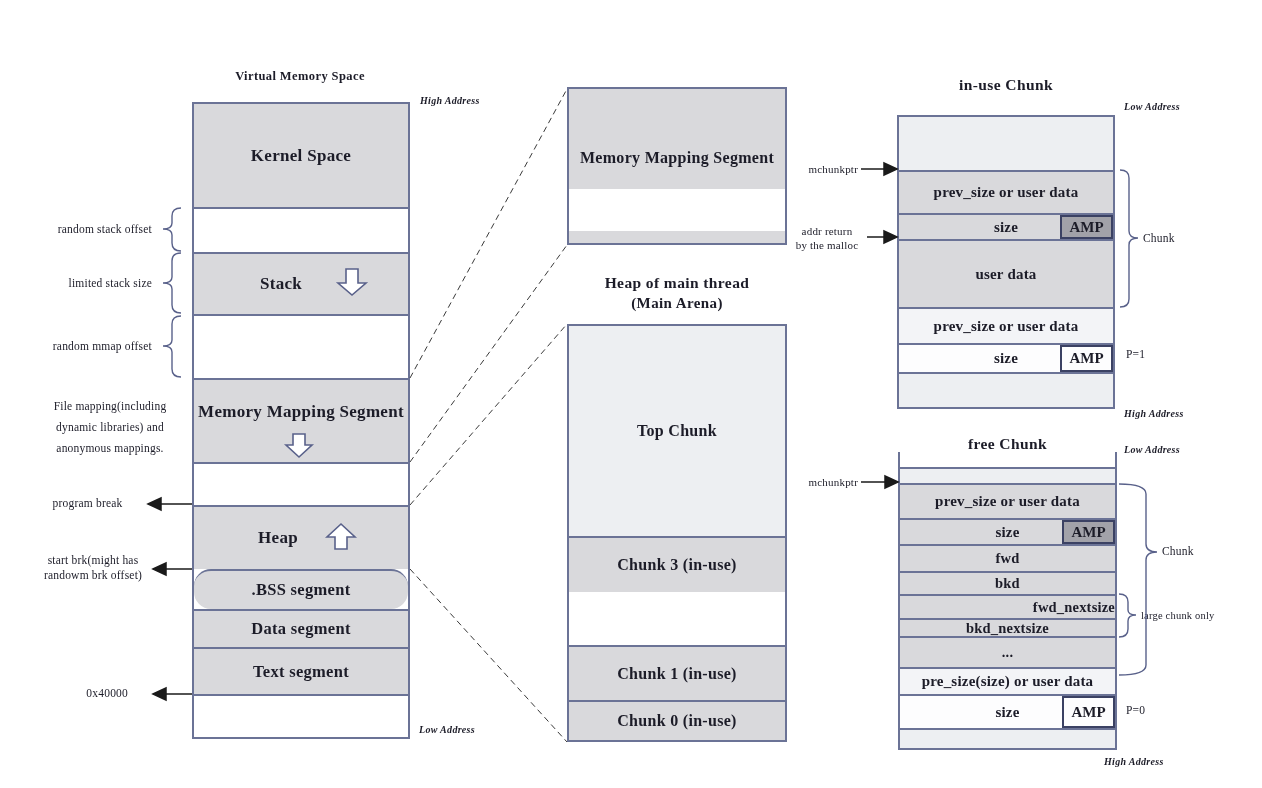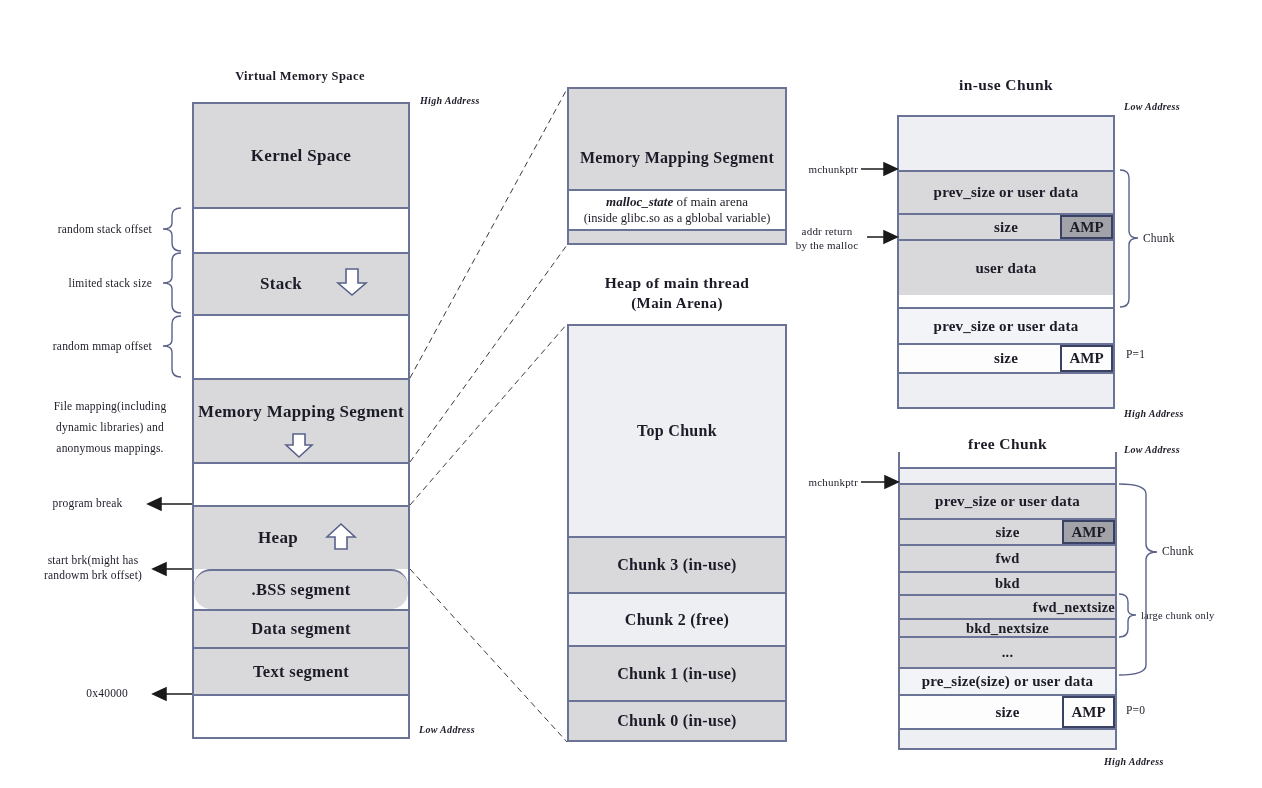--- a/index.html
+++ b/index.html
@@ -85,39 +85,32 @@
   <div class="annot" style="left:28px;top:521px;width:130px;text-align:center;">
     <span>start brk(might has</span><br>
     <span>randowm brk offset)</span>
   </div>
   <div class="annot" style="left:30px;top:654px;width:98px;text-align:right;">0x40000</div>
 
   <div class="box" style="left:567px;top:55px;width:220px;height:158px;">
     <div class="row gray mms-title-row" style="top:0;height:100px;align-items:flex-start;padding-top:60px;">
       <span style="font-size:16px;font-weight:600;letter-spacing:.3px;">Memory Mapping Segment</span>
     </div>
-    <div class="row bt malloc-band" style="top:100px;height:42px;border-bottom:2px solid #6b7396;background:#ffffff;">
-      <span class="malloc-l1"><b>malloc_state</b><span> of main arena</span></span>
-      <span class="malloc-l2">(inside glibc.so as a gblobal variable)</span>
-    </div>
     <div class="row gray" style="top:142px;height:12px;"></div>
   </div>
 
   <div class="title-md" style="left:567px;top:242px;width:220px;">Heap of main thread</div>
   <div class="title-md" style="left:567px;top:263px;width:220px;font-size:15px;">(Main Arena)</div>
 
   <div class="box" style="left:567px;top:292px;width:220px;height:418px;">
     <div class="row light" style="top:0;height:210px;">
       <span class="chunkrow-label">Top Chunk</span>
     </div>
     <div class="row gray bt" style="top:210px;height:56px;">
       <span class="chunkrow-label">Chunk 3 (in-use)</span>
-    </div>
-    <div class="row light bt" style="top:266px;height:53px;">
-      <span class="chunkrow-label">Chunk 2 (free)</span>
     </div>
     <div class="row gray bt" style="top:319px;height:55px;">
       <span class="chunkrow-label">Chunk 1 (in-use)</span>
     </div>
     <div class="row gray bt" style="top:374px;height:40px;">
       <span class="chunkrow-label">Chunk 0 (in-use)</span>
     </div>
   </div>
 
   <div class="title-md" style="left:897px;top:44px;width:218px;">in-use Chunk</div>
@@ -126,21 +119,21 @@
 
   <div class="box" style="left:897px;top:83px;width:218px;height:294px;">
     <div class="row light" style="top:0;height:53px;"></div>
     <div class="row gray bt" style="top:53px;height:43px;">
       <span class="cellrow-label">prev_size or user data</span>
     </div>
     <div class="row gray bt" style="top:96px;height:26px;">
       <span class="cellrow-label">size</span>
       <div class="amp-cell amp-dark">AMP</div>
     </div>
-    <div class="row gray bt" style="top:122px;height:56px;">
+    <div class="row gray bt" style="top:122px;height:68px;">
       <span class="cellrow-label">user data</span>
     </div>
     <div class="row vlight bt" style="top:190px;height:36px;">
       <span class="cellrow-label">prev_size or user data</span>
     </div>
     <div class="row wht bt" style="top:226px;height:29px;">
       <span class="cellrow-label">size</span>
       <div class="amp-cell amp-white">AMP</div>
     </div>
     <div class="row light bt" style="top:255px;height:35px;"></div>

